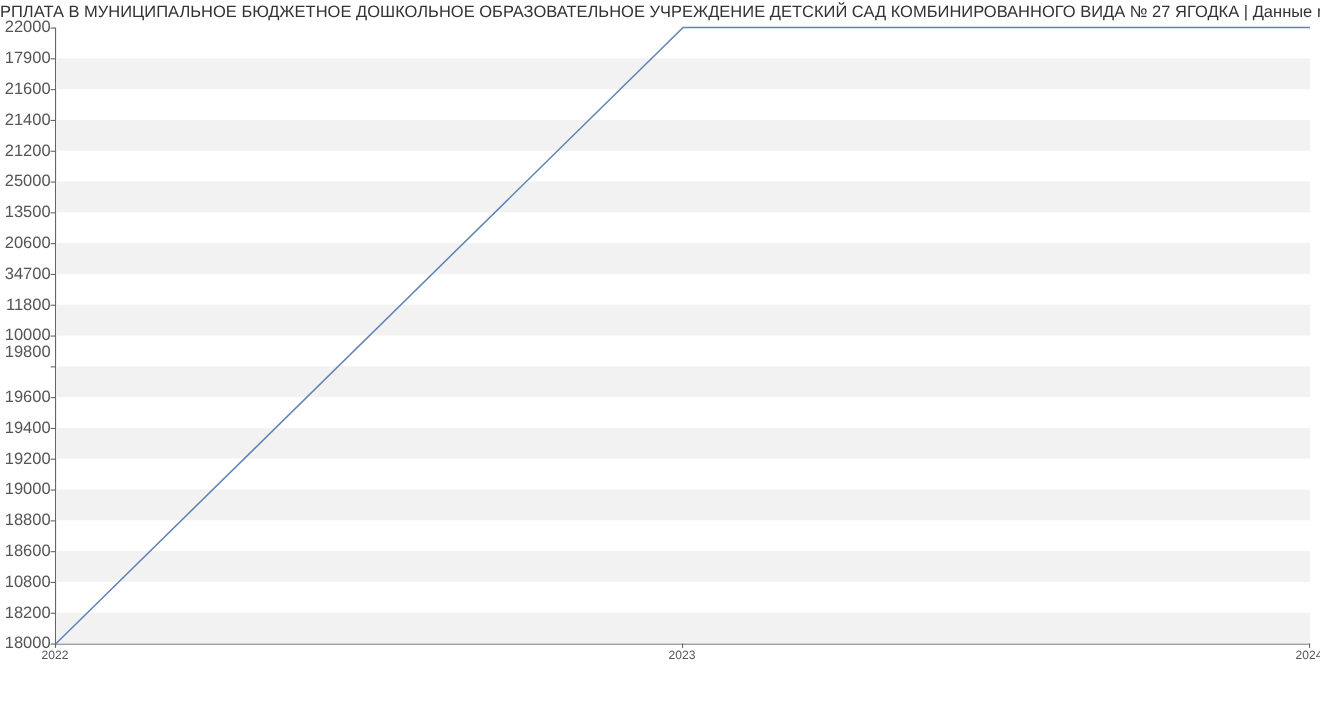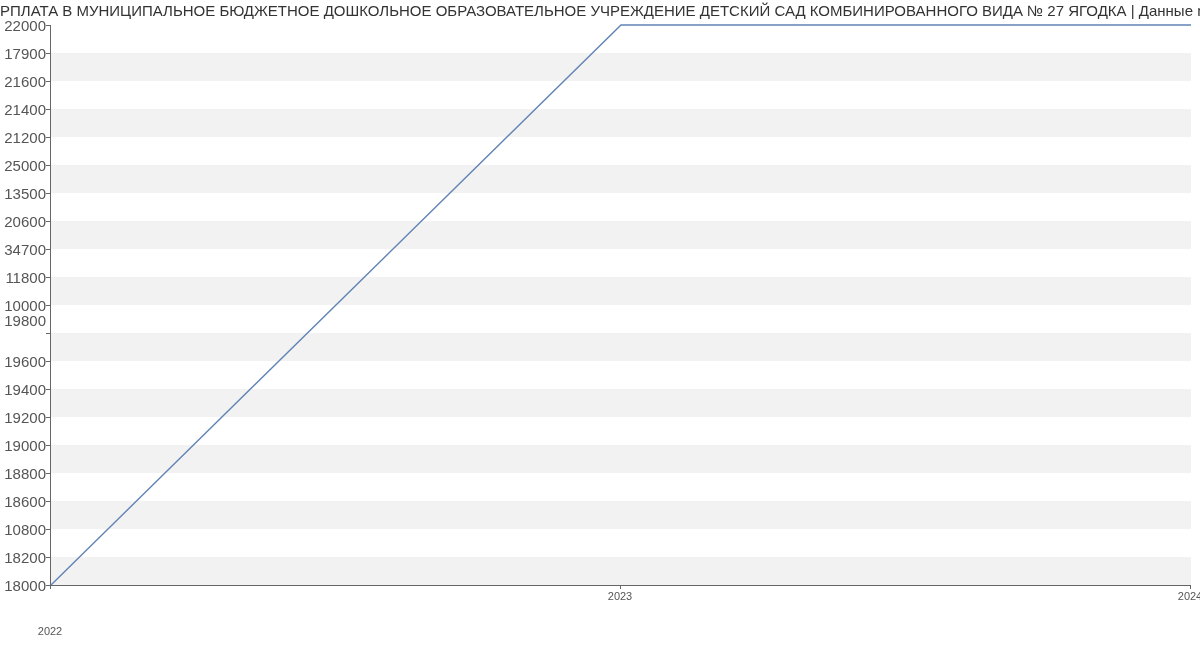--- a/index.html
+++ b/index.html
@@ -136,19 +136,19 @@
     <div class="y-tick-label" style="top: 109px;">21400</div>
     <div class="y-tick-mark" style="top: 109px;"></div>
     <div class="y-tick-label" style="top: 81px;">21600</div>
     <div class="y-tick-mark" style="top: 81px;"></div>
     <div class="y-tick-label" style="top: 53px;">17900</div>
     <div class="y-tick-mark" style="top: 53px;"></div>
     <div class="y-tick-label" style="top: 25px;">22000</div>
     <div class="y-tick-mark" style="top: 25px;"></div>
   </div>
 <div id="x-axis">
-    <div class="x-tick-label" style="left: 50px; margin-top: 35px;">2022</div>
+    <div class="x-tick-label" style="left: 50px;">2022</div>
     <div class="x-tick-mark" style="left: 50px;"></div>
     <div class="x-tick-label" style="left: 620px;">2023</div>
     <div class="x-tick-mark" style="left: 620px;"></div>
     <div class="x-tick-label" style="left: 1190px;">2024</div>
     <div class="x-tick-mark" style="left: 1190px;"></div>
   </div>
 
 </body></html>

